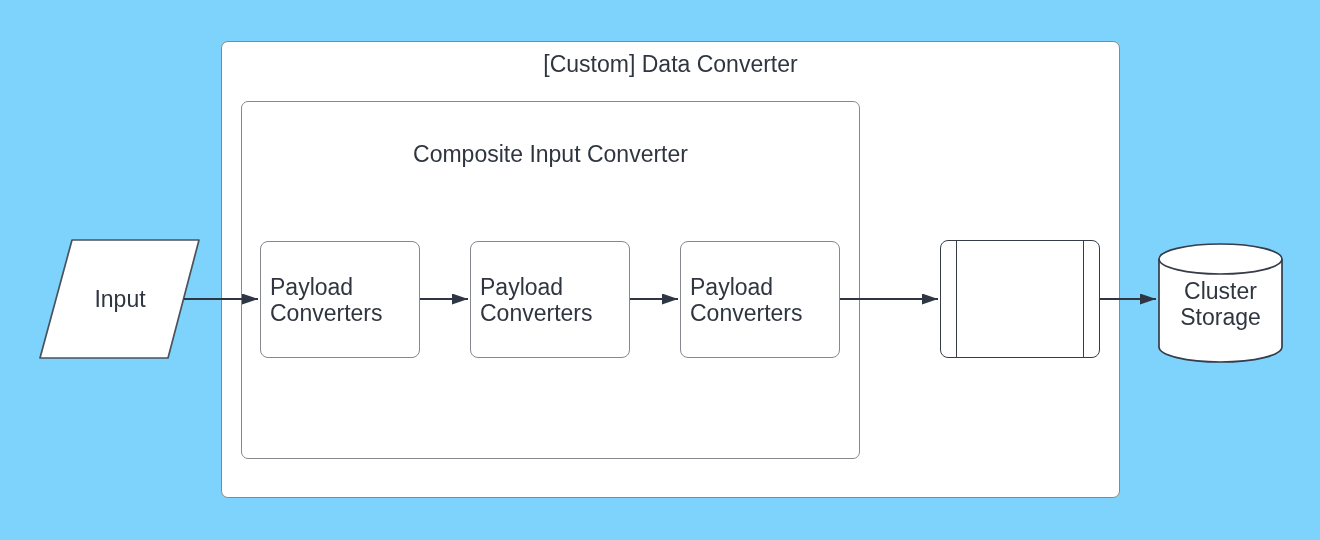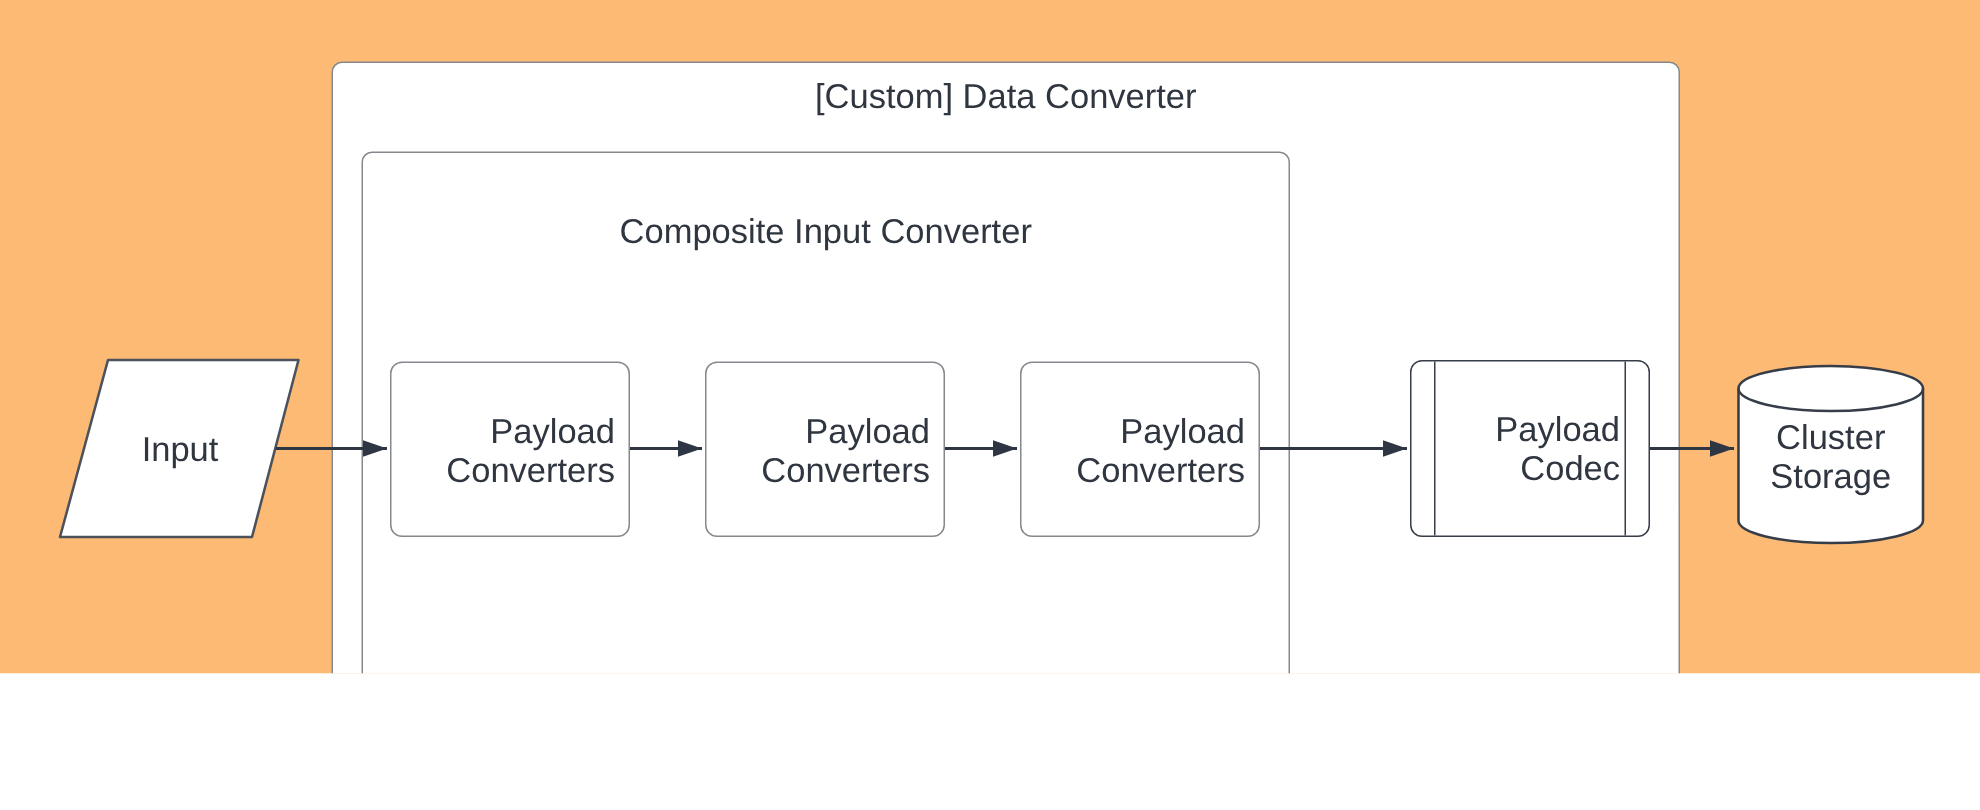--- a/index.html
+++ b/index.html
@@ -3,22 +3,22 @@
 <meta charset="utf-8">
 <style>
   html, body {
     margin: 0;
     padding: 0;
     background: #ffffff;
   }
   .canvas {
     position: relative;
     width: 1320px;
-    height: 449px;
-    background: #fdba74;
+    height: 540px;
+    background: #7dd3fc;
     font-family: "Liberation Sans", sans-serif;
     color: #2f3640;
     overflow: hidden;
   }
   .container {
     position: absolute;
     background: #ffffff;
     border: 1.5px solid #85888d;
     border-radius: 7px;
     box-sizing: border-box;
@@ -50,21 +50,21 @@
   }
   .node {
     position: absolute;
     background: #ffffff;
     border: 1.5px solid #85888d;
     border-radius: 8px;
     box-sizing: border-box;
     display: flex;
     align-items: center;
     justify-content: center;
-    text-align: right;
+    text-align: left;
     font-size: 23px;
     line-height: 26px;
   }
   .node.pc1 { left: 260px; top: 241px; width: 160px; height: 117px; }
   .node.pc2 { left: 470px; top: 241px; width: 160px; height: 117px; }
   .node.pc3 { left: 680px; top: 241px; width: 160px; height: 117px; }
   .node.codec {
     left: 940px; top: 240px; width: 160px; height: 118px;
     border-color: #363d49;
   }
@@ -130,21 +130,20 @@
   <div class="node pc2">
     <span class="node-label">Payload Converters</span>
   </div>
   <div class="node pc3">
     <span class="node-label">Payload Converters</span>
   </div>
 
   <div class="node codec">
     <div class="codec-bar left"></div>
     <div class="codec-bar right"></div>
-    <span class="node-label">Payload Codec</span>
   </div>
 
   <div class="float-label input-label">
     <span class="node-label">Input</span>
   </div>
   <div class="float-label storage-label">
     <span class="node-label">Cluster Storage</span>
   </div>
 
 </div>

